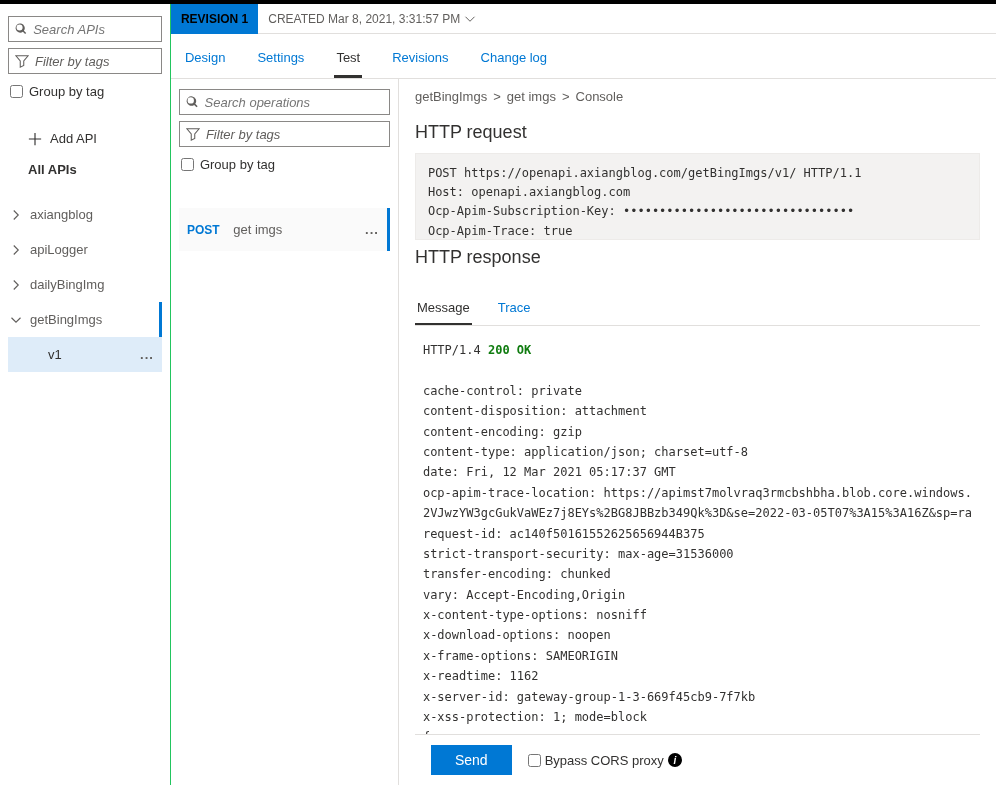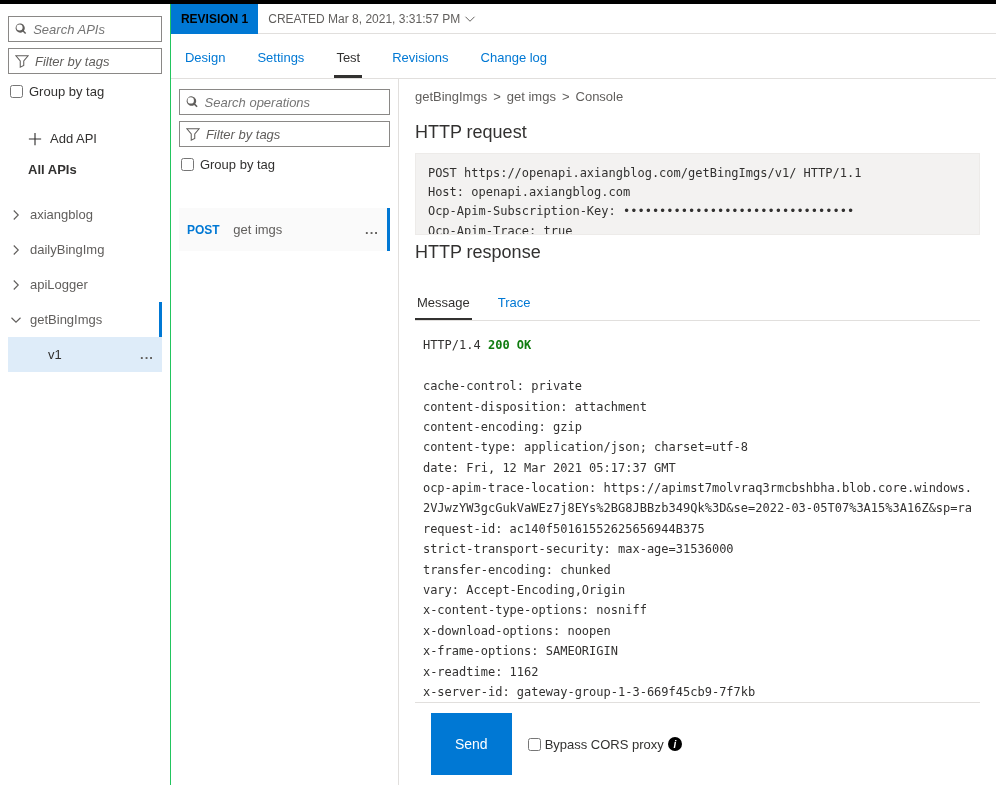--- a/index.html
+++ b/index.html
@@ -40,21 +40,21 @@
     .breadcrumb { color: #605e5c; margin-bottom: 10px; }
     .breadcrumb .sep { margin: 0 6px; }
     .section-title { font-size: 18px; font-weight: 400; margin: 8px 0 10px; }
     .code-block { background: #f3f2f1; border: 1px solid #edebe9; padding: 10px 12px; font-family: Consolas, monospace; font-size: 12px; line-height: 1.6; color: #323130; white-space: pre; overflow-x: hidden; }
     .response-tabs { display: flex; gap: 24px; border-bottom: 1px solid #e1dfdd; margin-top: 14px; }
     .response-tab { padding: 8px 2px; color: #0078d4; cursor: pointer; }
     .response-tab.active { color: #323130; border-bottom: 2px solid #323130; }
     .response-body { font-family: Consolas, monospace; font-size: 12px; line-height: 1.7; padding: 14px 8px; white-space: pre; overflow: hidden; color: #323130; }
     .http-ok { color: #107c10; font-weight: 600; }
     .footer-bar { border-top: 1px solid #e1dfdd; padding: 10px 16px; display: flex; align-items: center; gap: 16px; margin-top: auto; }
-    .send-btn { background: #0078d4; color: #fff; border: none; padding: 23px 24px; font-size: 14px; cursor: pointer; }
+    .send-btn { background: #0078d4; color: #fff; border: none; padding: 7px 24px; font-size: 14px; cursor: pointer; }
     .bypass-row { display: flex; align-items: center; gap: 4px; }
     .info-icon { width: 14px; height: 14px; border-radius: 50%; background: #000; color: #fff; display: inline-flex; align-items: center; justify-content: center; font-size: 10px; font-weight: bold; font-style: italic; }
   </style>
 </head>
 <body>
 
 <div class="topbar-black"></div>
 <div class="container">
   <div class="sidebar-left">
     <div class="search-input">
@@ -83,27 +83,27 @@
     <div class="api-item">
       <svg viewBox="0 0 16 16">
           <path d="M5 2l6 6-6 6" fill="none" stroke="#605e5c" stroke-width="1.5"></path>
         </svg>
       <span>axiangblog</span>
     </div>
     <div class="api-item">
       <svg viewBox="0 0 16 16">
           <path d="M5 2l6 6-6 6" fill="none" stroke="#605e5c" stroke-width="1.5"></path>
         </svg>
+      <span>apiLogger</span>
+    </div>
+    <div class="api-item">
+      <svg viewBox="0 0 16 16">
+          <path d="M5 2l6 6-6 6" fill="none" stroke="#605e5c" stroke-width="1.5"></path>
+        </svg>
       <span>dailyBingImg</span>
-    </div>
-    <div class="api-item">
-      <svg viewBox="0 0 16 16">
-          <path d="M5 2l6 6-6 6" fill="none" stroke="#605e5c" stroke-width="1.5"></path>
-        </svg>
-      <span>apiLogger</span>
     </div>
     <div class="api-item active">
       <svg viewBox="0 0 16 16">
           <path d="M2 5l6 6 6-6" fill="none" stroke="#605e5c" stroke-width="1.5"></path>
         </svg>
       <span>getBingImgs</span>
     </div>
     <div class="api-sub">
       <span>v1</span>
       <span class="more-btn">...</span>

